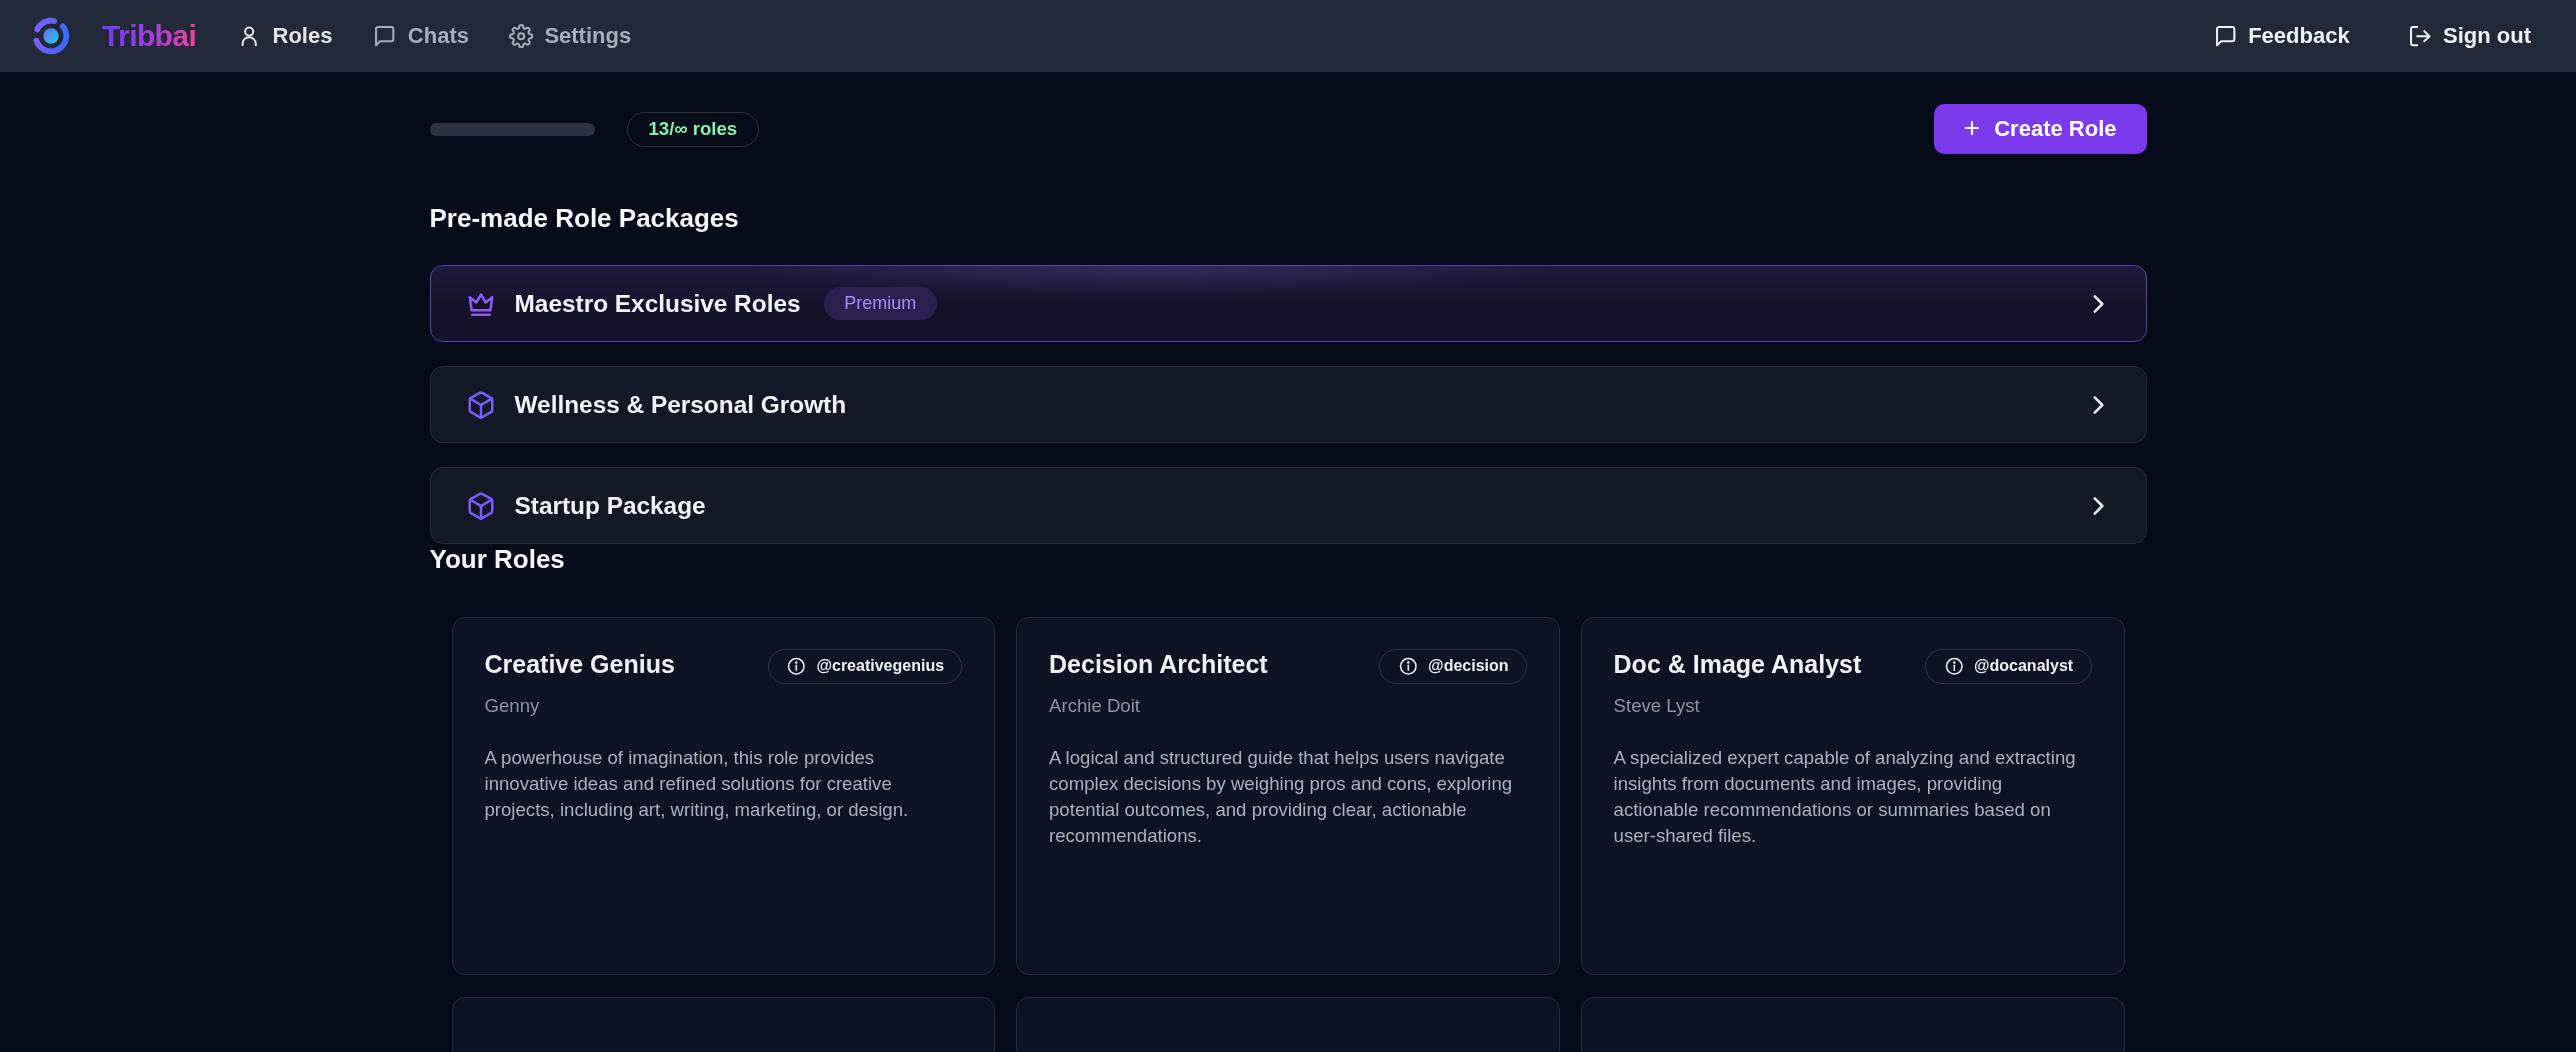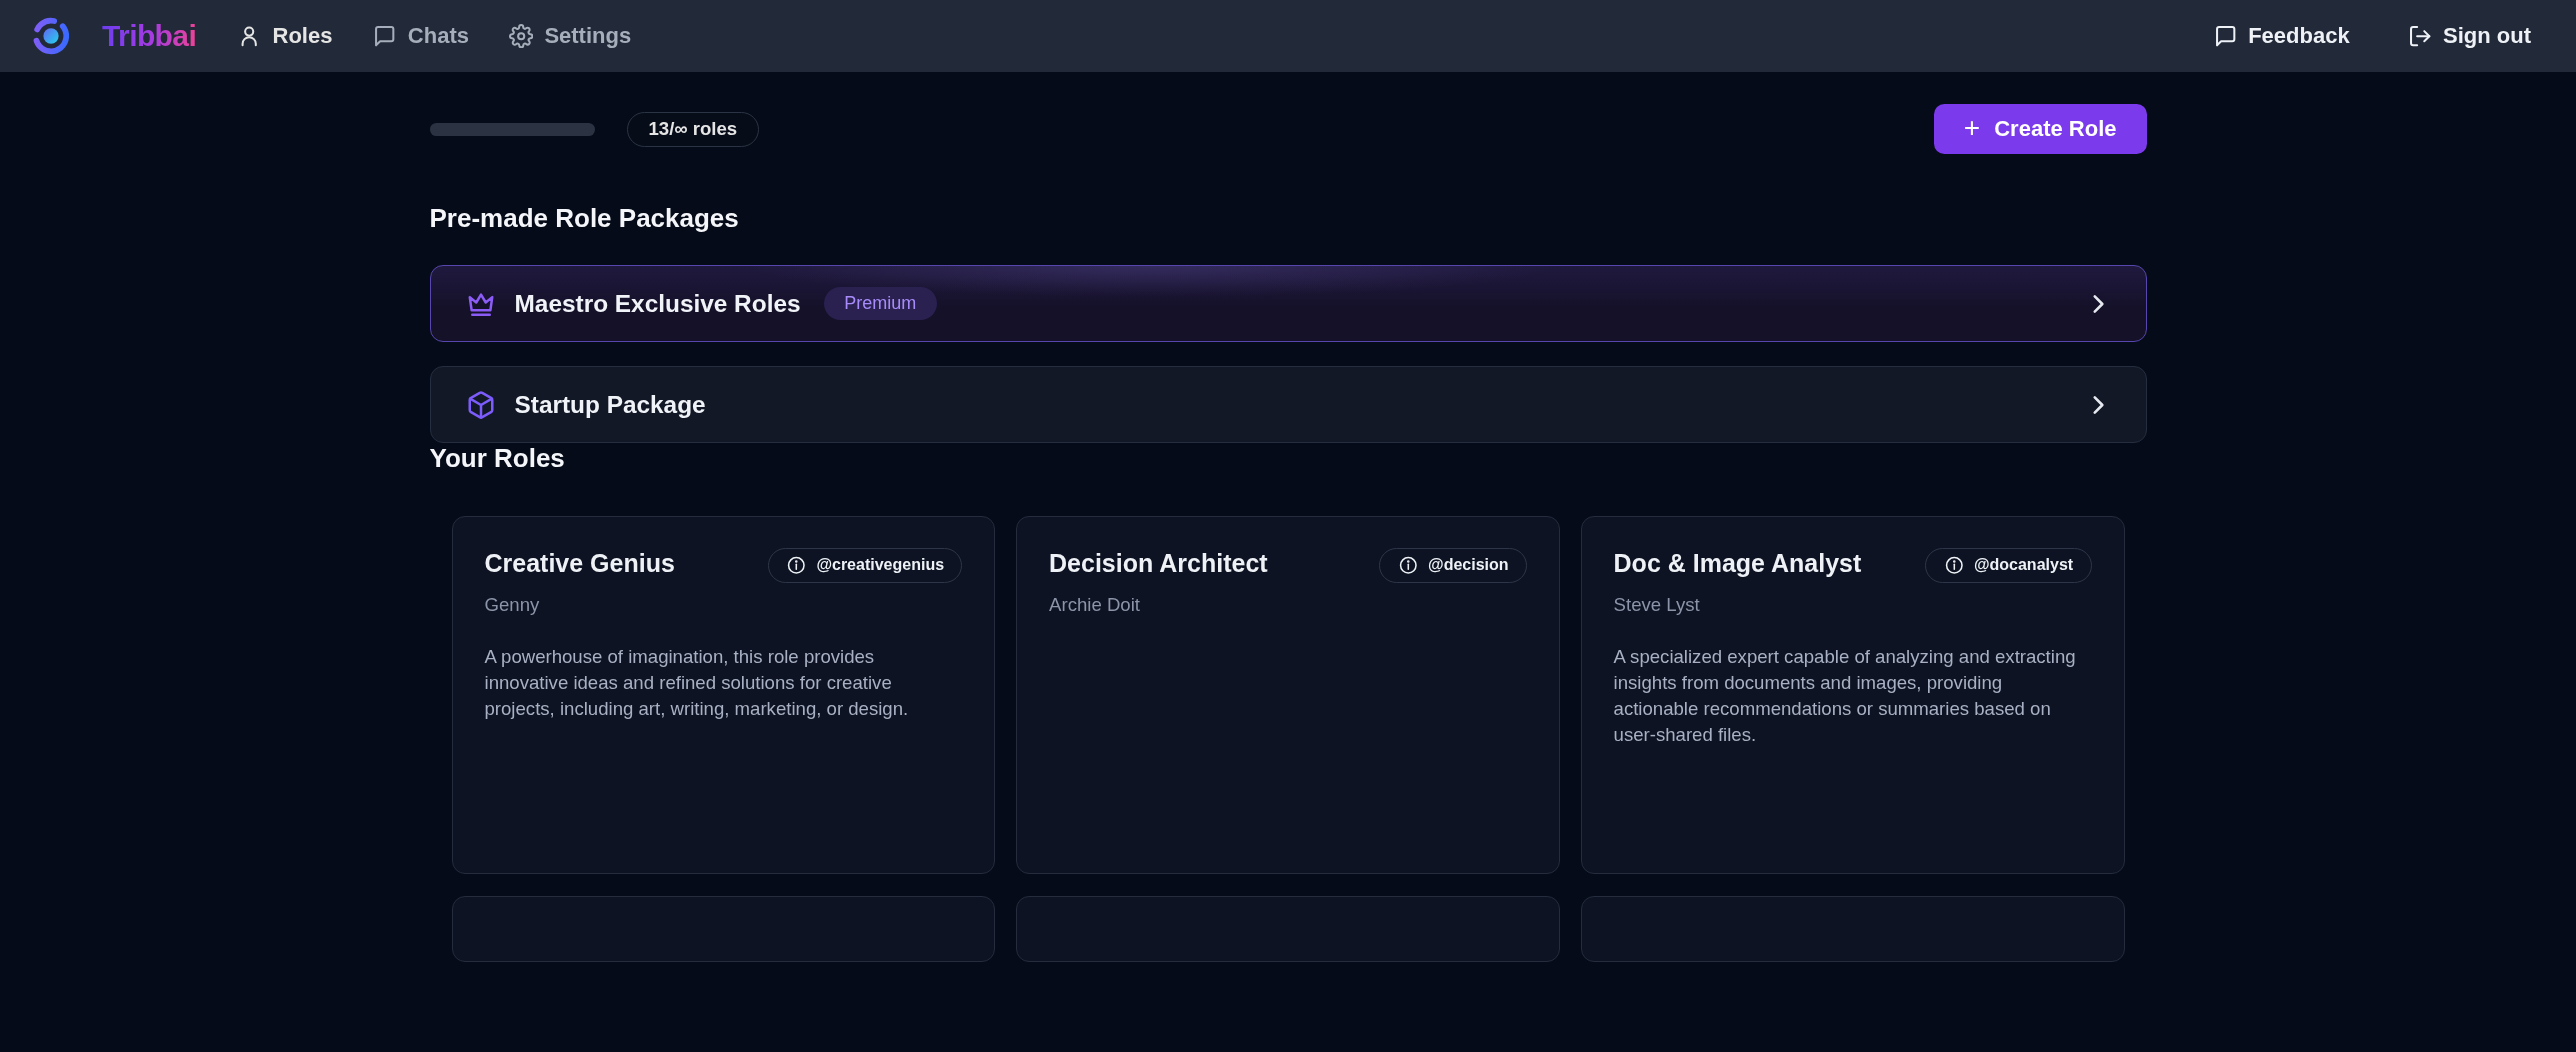--- a/index.html
+++ b/index.html
@@ -37,21 +37,21 @@
   
   .container { width:1717px; margin:0 auto; }
 
   .toolbar { margin-top:32px; display:flex; align-items:center; }
   .progress-track { width:165px; height:13px; border-radius:6.4px; background:#2b3342; }
   .count-pill {
     margin-left:32px; height:35px; padding:0 21px;
     display:flex; align-items:center;
     border:1.3px solid #2b3444; border-radius:18px;
     background:rgba(9,14,26,.5);
-    font-size:18.6px; font-weight:700; color:#e5e5e5; white-space:nowrap;
+    font-size:18.6px; font-weight:700; color:#86efac; white-space:nowrap;
   }
   .create-btn {
     margin-left:auto; height:50px; padding:0 30px;
     display:flex; align-items:center; gap:14px;
     background:#7c3aed; border:none; border-radius:10.3px;
     color:#ffffff; font-size:22px; font-weight:600;
     font-family:inherit; cursor:pointer; white-space:nowrap;
   }
   .create-btn .plus { font-size:28px; font-weight:400; line-height:1; margin-top:-2.6px; }
 
@@ -199,20 +199,33 @@
       </svg>
       <span class="row-title">Maestro Exclusive Roles</span>
       <span class="premium-pill">Premium</span>
       <span class="chevron">
         <svg viewBox="0 0 24 24" fill="none" stroke="currentColor" stroke-width="2.4" stroke-linecap="round" stroke-linejoin="round">
           <polyline points="9 5 16 12 9 19"></polyline>
         </svg>
       </span>
     </div>
 
+    <div class="package-row">
+      <svg class="pkg" viewBox="0 0 24 24" fill="none" stroke="currentColor" stroke-width="2" stroke-linecap="round" stroke-linejoin="round">
+        <path d="M21 16V8a2 2 0 0 0-1-1.73l-7-4a2 2 0 0 0-2 0l-7 4A2 2 0 0 0 3 8v8a2 2 0 0 0 1 1.73l7 4a2 2 0 0 0 2 0l7-4A2 2 0 0 0 21 16z"></path>
+        <polyline points="3.27 6.96 12 12.01 20.73 6.96"></polyline>
+        <line x1="12" y1="22.08" x2="12" y2="12"></line>
+      </svg>
+      <span class="row-title">Wellness &amp; Personal Growth</span>
+      <span class="chevron">
+        <svg viewBox="0 0 24 24" fill="none" stroke="currentColor" stroke-width="2.4" stroke-linecap="round" stroke-linejoin="round">
+          <polyline points="9 5 16 12 9 19"></polyline>
+        </svg>
+      </span>
+    </div>
 
     <div class="package-row">
       <svg class="pkg" viewBox="0 0 24 24" fill="none" stroke="currentColor" stroke-width="2" stroke-linecap="round" stroke-linejoin="round">
         <path d="M21 16V8a2 2 0 0 0-1-1.73l-7-4a2 2 0 0 0-2 0l-7 4A2 2 0 0 0 3 8v8a2 2 0 0 0 1 1.73l7 4a2 2 0 0 0 2 0l7-4A2 2 0 0 0 21 16z"></path>
         <polyline points="3.27 6.96 12 12.01 20.73 6.96"></polyline>
         <line x1="12" y1="22.08" x2="12" y2="12"></line>
       </svg>
       <span class="row-title">Startup Package</span>
       <span class="chevron">
         <svg viewBox="0 0 24 24" fill="none" stroke="currentColor" stroke-width="2.4" stroke-linecap="round" stroke-linejoin="round">
@@ -250,20 +263,21 @@
           <div class="handle-pill">
             <svg viewBox="0 0 24 24" fill="none" stroke="currentColor" stroke-width="1.8" stroke-linecap="round">
               <circle cx="12" cy="12" r="9"></circle>
                 <line x1="12" y1="10.8" x2="12" y2="16.6"></line>
                 <circle cx="12" cy="7.6" r="0.6" fill="currentColor"></circle>
             </svg>
             <span>@decision</span>
           </div>
         </div>
         <div class="card-sub">Archie Doit</div>
+        <div class="card-desc">A logical and structured guide that helps users navigate complex decisions by weighing pros and cons, exploring potential outcomes, and providing clear, actionable recommendations.</div>
       </div>
 
       <div class="role-card">
         <div class="card-head">
           <div class="card-title">Doc &amp; Image Analyst</div>
           <div class="handle-pill">
             <svg viewBox="0 0 24 24" fill="none" stroke="currentColor" stroke-width="1.8" stroke-linecap="round">
               <circle cx="12" cy="12" r="9"></circle>
                 <line x1="12" y1="10.8" x2="12" y2="16.6"></line>
                 <circle cx="12" cy="7.6" r="0.6" fill="currentColor"></circle>

